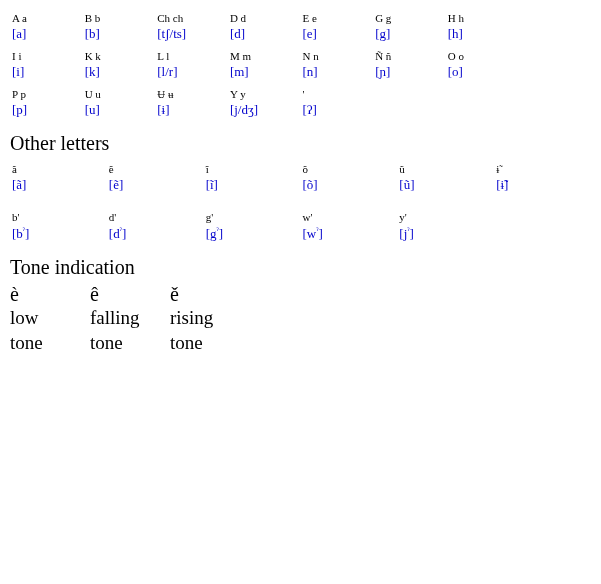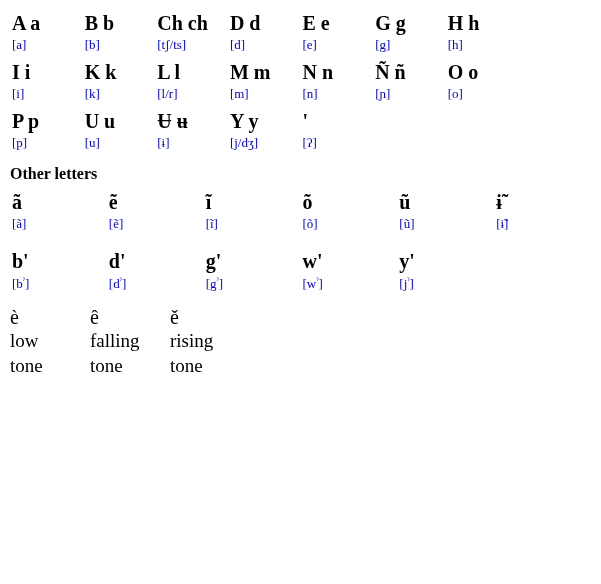--- a/index.html
+++ b/index.html
@@ -15,37 +15,36 @@
     .alphabet-grid {
       display: grid;
       grid-template-columns: repeat(8, 1fr);
       margin-bottom: 10px;
     }
     .cell {
       padding: 4px 2px;
       text-align: left;
     }
     .letter-main {
-      font-size: 20px;
+      font-size: 11px;
       color: #000;
       display: block;
       margin-bottom: 2px;
-      font-weight: bold;
     }
     .letter-ipa {
       font-size: 13px;
       color: #cc6600;
       display: block;
     }
     .letter-ipa.blue {
       color: #0000cc;
     }
     .section-title {
-      font-weight: bold;
-      font-size: 16px;
+      font-weight: normal;
+      font-size: 20px;
       margin: 6px 0 4px 0;
     }
     .other-grid {
       display: grid;
       grid-template-columns: repeat(6, 1fr);
       margin-bottom: 10px;
     }
     .ejective-grid {
       display: grid;
       grid-template-columns: repeat(6, 1fr);
@@ -213,20 +212,21 @@
     </div>
     <div class="cell">
       <span class="letter-main">y'</span>
       <span class="letter-ipa blue">[j<sup>ˀ</sup>]</span>
     </div>
     <div class="cell"></div>
   </div>
 </div>
 
 <div>
+  <div class="section-title">Tone indication</div>
   <div class="tone-grid">
     <div class="tone-cell">
       <span class="tone-char">è</span>
       <span class="tone-label">low<br>tone</span>
     </div>
     <div class="tone-cell">
       <span class="tone-char">ê</span>
       <span class="tone-label">falling<br>tone</span>
     </div>
     <div class="tone-cell">

